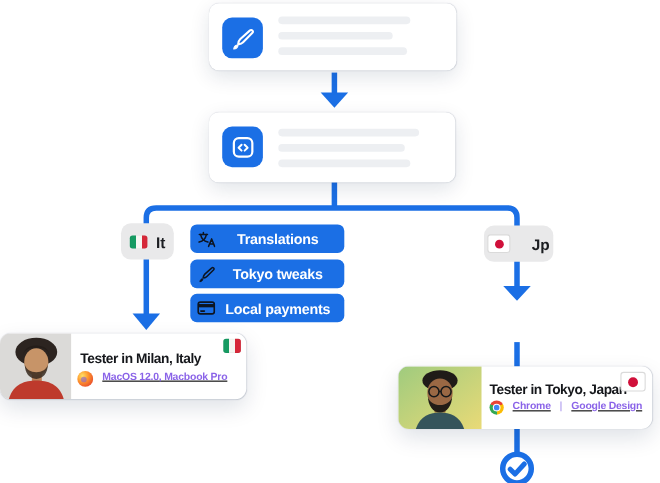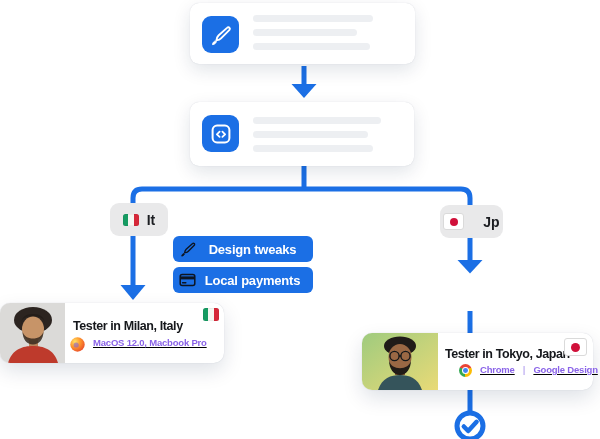--- a/index.html
+++ b/index.html
@@ -95,33 +95,44 @@
       <svg width="22" height="22" viewBox="0 0 22 22" fill="none" stroke="#fff">
         <rect x="2.6" y="2.6" width="16.8" height="16.8" rx="4.5" stroke-width="2"></rect>
         <path d="M9.6 8.6 6.9 11.3 9.6 13.9 M12.4 8.6 l2.7 2.7 -2.7 2.6" stroke-width="1.8" stroke-linecap="round" stroke-linejoin="round"></path>
       </svg>
     </div>
     <div class="skline" style="top:15px;width:128px;"></div>
     <div class="skline" style="top:29px;width:115px;"></div>
     <div class="skline" style="top:43px;width:120px;"></div>
   </div>
 
-  <div class="flag-badge" style="left:110px;top:203px;width:58px;height:33px;">
+  <div class="flag-badge" style="left:110px;top:203px;width:48px;height:33px;">
     <span class="flag-it"></span>
     <span>It</span>
   </div>
 
+  <div class="task-btn" style="top:204px;">
+    <span class="task-icon">
+      <svg width="17" height="17" viewBox="0 0 17 17" fill="none" stroke="#0D1522" stroke-width="1.4" stroke-linecap="round" stroke-linejoin="round">
+        <path d="M2.2 4.2 H9.6 M5.9 2.3 V4.2"></path>
+        <path d="M8.6 4.2 C7.9 7.9 5 10.3 2 11.1"></path>
+        <path d="M3.4 4.2 C4.1 7.9 7 10.3 10 11.1"></path>
+        <path d="M10.6 15 L13.4 8.2 L16.1 15 M11.5 12.8 H15.2"></path>
+      </svg>
+    </span>
+    <span class="tlabel">Translations</span>
+  </div>
   <div class="task-btn" style="top:236px;">
     <span class="task-icon">
       <svg width="16" height="16" viewBox="0 0 16 16" fill="none" stroke="#0D1522" stroke-width="1.4" stroke-linejoin="round">
         <path d="M12.6 2.5 c1-1 2.7 .7 1.7 1.7 L8.1 10.4 c-.8 .8 -2.2 1.4 -3.4 1.2 .1-1.3 .7-2.6 1.5-3.4 Z"></path>
         <path d="M4 12.4 c-1.3 .2 -2.1 1.3 -2.3 2.7 1.5-.1 2.5-1 2.8-2.3 Z" fill="#0D1522" stroke-width=".8"></path>
       </svg>
     </span>
-    <span class="tlabel">Design tweaks</span>
+    <span class="tlabel">Tokyo tweaks</span>
   </div>
   <div class="task-btn" style="top:267px;">
     <span class="task-icon">
       <svg width="17" height="14" viewBox="0 0 17 14" fill="none" stroke="#0D1522">
         <rect x="1.2" y="1.6" width="14.6" height="10.8" rx="2" stroke-width="1.5"></rect>
         <rect x="1.2" y="3.4" width="14.6" height="3" fill="#0D1522" stroke="none"></rect>
         <path d="M3.6 9.8 h3.2" stroke-width="1.5" stroke-linecap="round"></path>
       </svg>
     </span>
     <span class="tlabel">Local payments</span>
@@ -181,21 +192,21 @@
         <rect x="33" y="32" width="10" height="10" fill="#84572F"></rect>
         <ellipse cx="38" cy="24" rx="11.5" ry="13" fill="#9A6844"></ellipse>
         <path d="M27 27 C28.5 38 47.5 38 49 27 C49 36 44 42 38 42 C32 42 27 36 27 27 Z" fill="#221C17"></path>
         <circle cx="32.5" cy="23" r="4.6" fill="none" stroke="#15181A" stroke-width="1.4"></circle>
         <circle cx="43.5" cy="23" r="4.6" fill="none" stroke="#15181A" stroke-width="1.4"></circle>
         <path d="M37 23 h2" stroke="#15181A" stroke-width="1.4"></path>
         <path d="M16 57 C20 45 29 42 38 42 C47 42 56 45 60 57 Z" fill="#35545B"></path>
       </svg>
     </div>
     <div class="tcard-title" style="left:83px;top:14px;">Tester in Tokyo, Japan</div>
-    <div class="tcard-sub" style="left:83px;top:31px;margin-left:14px;">
+    <div class="tcard-sub" style="left:83px;top:31px;">
       <span class="chrome"></span>
       <span class="device">Chrome</span>
       <span class="sep">|</span>
       <span class="device">Google Design</span>
     </div>
     <span class="card-flag flag-jp" style="right:6px;top:5px;width:21px;height:16px;">
       <span class="dot" style="width:9px;height:9px;"></span>
     </span>
   </div>
 

